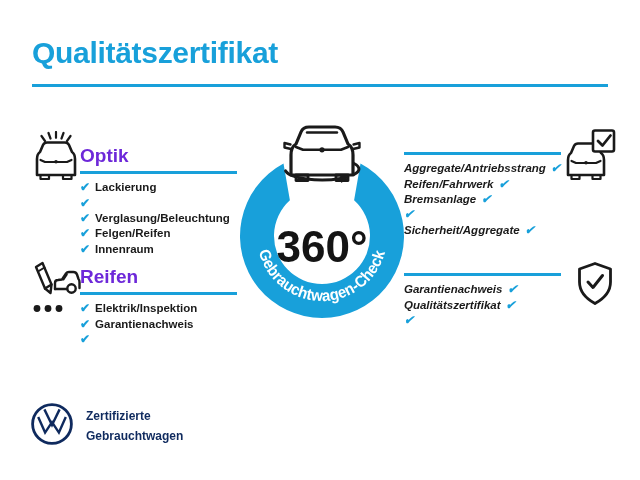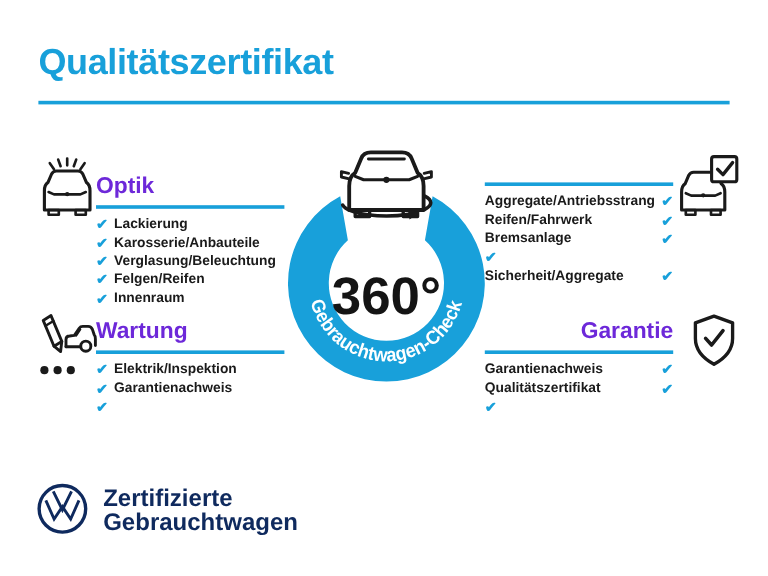--- a/index.html
+++ b/index.html
@@ -23,21 +23,21 @@
   
   .quad{position:absolute;width:157px;}
   .quad h2{margin:0;font-size:19px;line-height:19px;font-weight:bold;color:#6d28d9;}
   .quad .rule{height:2.5px;background:#18a0da;margin-top:6px;}
   .quad ul{list-style:none;margin:6px 0 0 0;padding:0;}
   .quad li{
     display:flex;align-items:center;gap:5px;height:15.4px;
     font-size:11.5px;font-weight:bold;color:#1a1a1a;white-space:nowrap;
   }
   .quad.right{text-align:right;}
-  .quad.right li{justify-content:space-between;}
+  .quad.right li{justify-content:flex-start;font-style:italic;}
   .chk{color:#18a0da;font-size:12px;line-height:12px;}
 
   #optik{left:80px;top:146px;}
   #technik{left:404px;top:146px;}
   #wartung{left:80px;top:267px;}
   #garantie{left:404px;top:267px;}
 
   
   .icon{position:absolute;}
   #icon-optik{left:33px;top:131px;}
@@ -45,21 +45,21 @@
   #icon-wartung{left:30px;top:260px;}
   #icon-garantie{left:575px;top:261px;}
 
   
   #center-graphic{position:absolute;left:222px;top:111px;}
 
   
   #footer-logo{position:absolute;left:30px;top:402px;}
   .footer-text{
     position:absolute;left:86px;top:406px;
-    font-size:20px;font-weight:bold;line-height:20px;color:#0f2a5e;
+    font-size:12px;font-weight:bold;line-height:20px;color:#0f2a5e;
   }
   svg .stroke{fill:none;stroke:#1a1a1a;stroke-linecap:round;stroke-linejoin:round;}
   svg .navy{stroke:#0f2a5e;fill:none;}
 </style>
 </head>
 <body>
 
 <div class="canvas">
 
   <h1 class="page-title">Qualitätszertifikat</h1>
@@ -113,21 +113,20 @@
   <section class="quad" id="optik">
     <h2>Optik</h2>
     <div class="rule"></div>
     <ul>
       <li>
           <span class="chk">✔</span>
           <span>Lackierung</span>
         </li>
       <li>
           <span class="chk">✔</span>
-          <span>Karosserie/Anbauteile</span>
         </li>
       <li>
           <span class="chk">✔</span>
           <span>Verglasung/Beleuchtung</span>
         </li>
       <li>
           <span class="chk">✔</span>
           <span>Felgen/Reifen</span>
         </li>
       <li>
@@ -156,39 +155,38 @@
           <span class="chk">✔</span>
         </li>
       <li>
           <span>Sicherheit/Aggregate</span>
           <span class="chk">✔</span>
         </li>
     </ul>
   </section>
 
   <section class="quad" id="wartung">
-    <h2>Wartung</h2>
+    <h2>Reifen</h2>
     <div class="rule"></div>
     <ul>
       <li>
           <span class="chk">✔</span>
           <span>Elektrik/Inspektion</span>
         </li>
       <li>
           <span class="chk">✔</span>
           <span>Garantienachweis</span>
         </li>
       <li>
           <span class="chk">✔</span>
         </li>
     </ul>
   </section>
 
   <section class="quad right" id="garantie">
-    <h2>Garantie</h2>
     <div class="rule"></div>
     <ul>
       <li>
           <span>Garantienachweis</span>
           <span class="chk">✔</span>
         </li>
       <li>
           <span>Qualitätszertifikat</span>
           <span class="chk">✔</span>
         </li>

